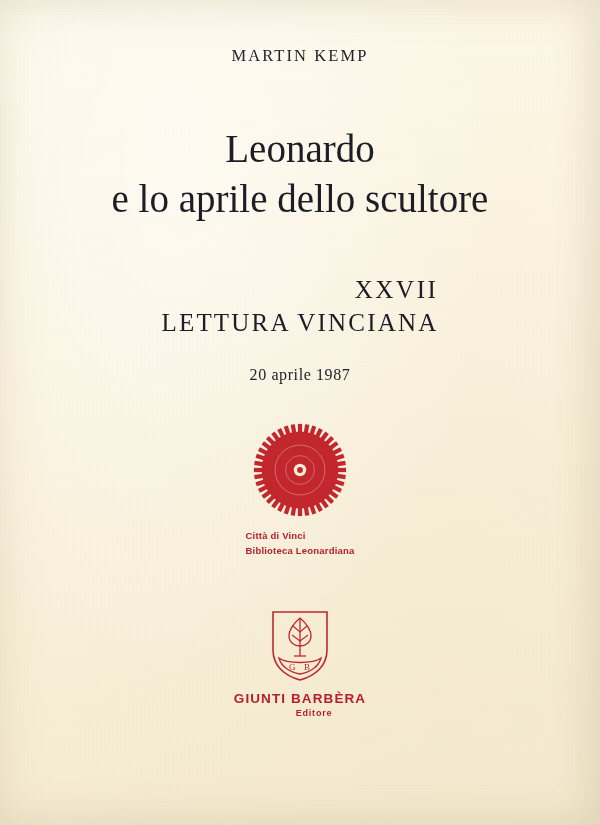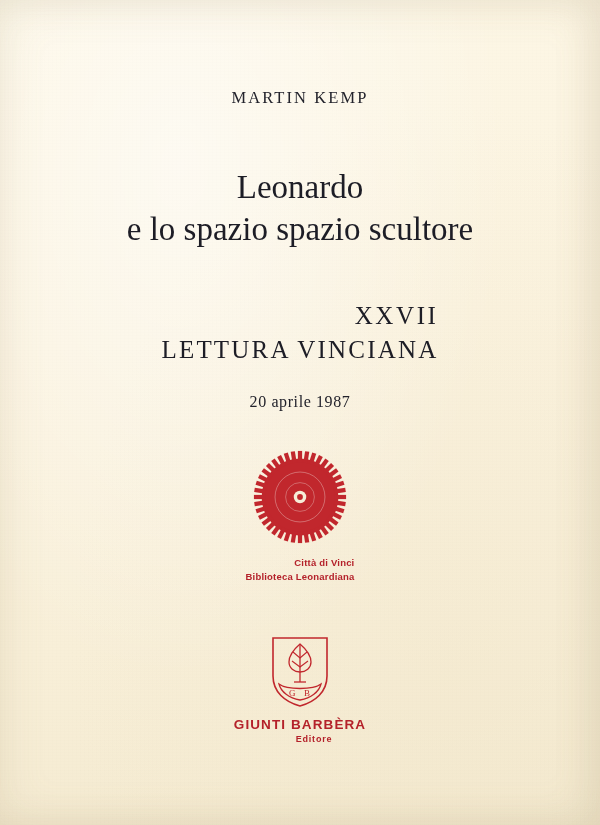--- a/index.html
+++ b/index.html
@@ -36,31 +36,31 @@
     box-shadow: inset 0 0 46px rgba(170,150,110,0.16), inset -14px 0 34px rgba(160,140,100,0.10);
   }
   .content {
     position: absolute;
     inset: 0;
     display: flex;
     flex-direction: column;
     align-items: center;
   }
   .author {
-    margin-top: 88px;
+    margin-top: 46px;
     font-size: 16.5px;
     letter-spacing: 2.1px;
     color: #23232c;
     font-family: "Liberation Serif", serif;
   }
   .title {
     margin-top: 58px;
     text-align: center;
     line-height: 1.28;
-    font-size: 33px;
+    font-size: 39px;
     color: #1d1d26;
     font-family: "Liberation Serif", serif;
   }
   .title .line2 { display: block; }
   .series {
     margin-top: 50px;
     text-align: right;
     color: #1d1d26;
   }
   .series .roman {
@@ -81,21 +81,21 @@
     color: #22222b;
   }
   .rosette-wrap {
     margin-top: 38px;
     display: flex;
     flex-direction: column;
     align-items: center;
   }
   .rosette-caption {
     margin-top: 11px;
-    text-align: right;
+    text-align: left;
     font-family: "Liberation Sans", sans-serif;
     font-size: 9.5px;
     font-weight: bold;
     line-height: 1.5;
     color: #b4212a;
     letter-spacing: 0.2px;
   }
   .rosette-caption .l2 { display: block; }
   .publisher-wrap {
     margin-top: 46px;
@@ -127,21 +127,21 @@
 <div class="page">
   <div class="grain"></div>
   <div class="edge-shade"></div>
 
   <div class="content">
 
     <div class="author">MARTIN KEMP</div>
 
     <div class="title">
       <span>Leonardo</span>
-      <span class="line2">e lo spazio spazio scultore</span>
+      <span class="line2">e lo aprile dello scultore</span>
     </div>
 
     <div class="series">
       <div class="roman">XXVII</div>
       <div class="lettura">LETTURA VINCIANA</div>
     </div>
 
     <div class="date">20 aprile 1987</div>
 
     <div class="rosette-wrap">

